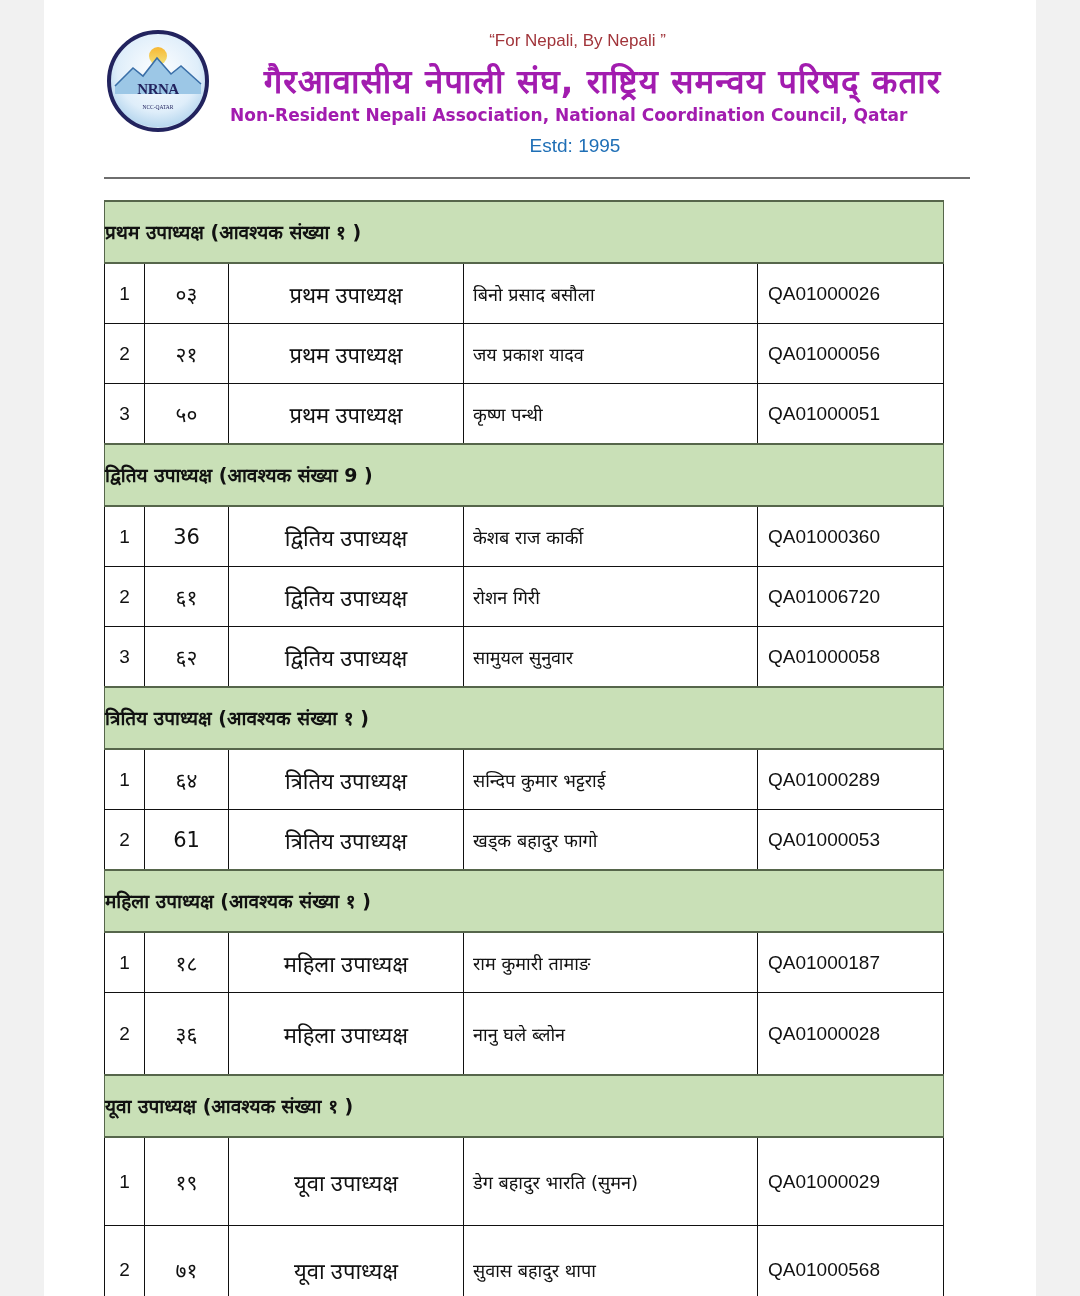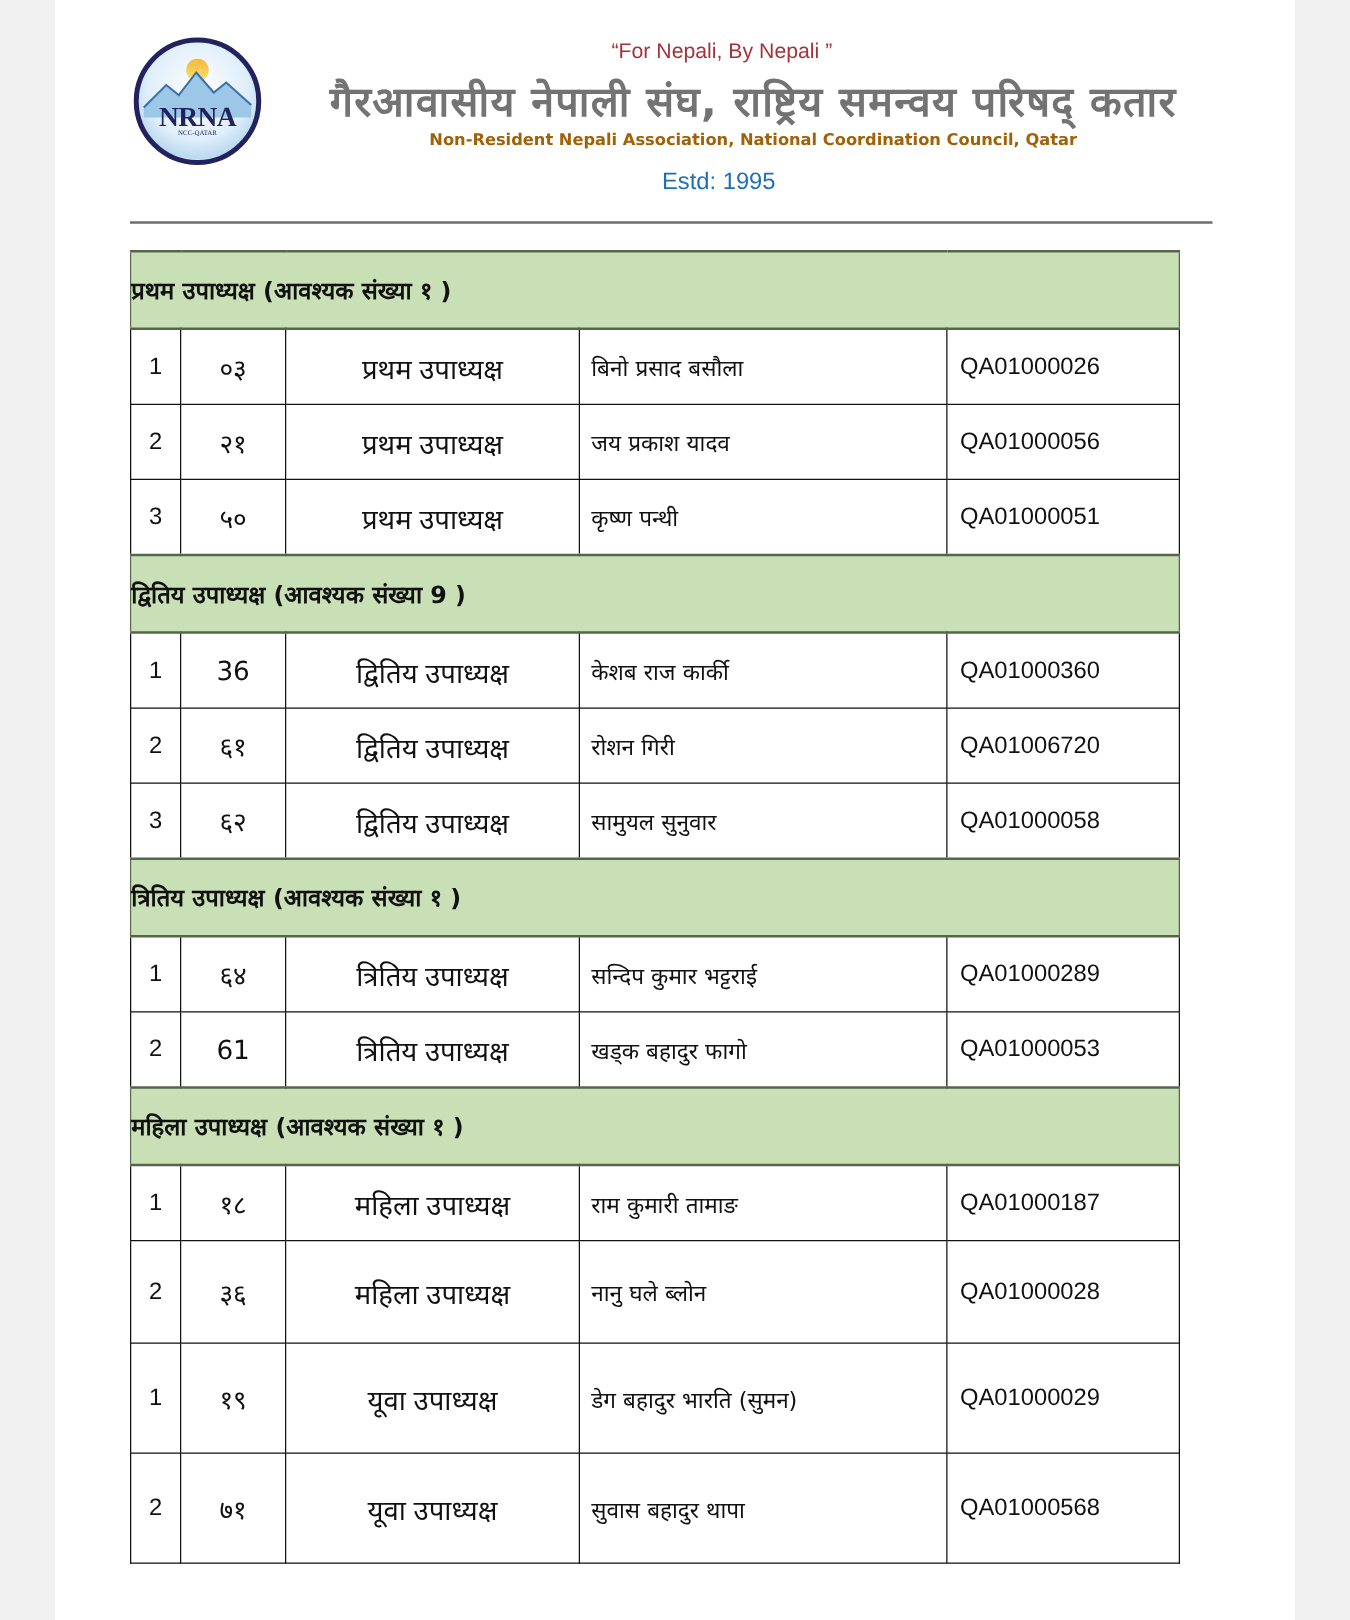--- a/index.html
+++ b/index.html
@@ -19,35 +19,35 @@
     background: radial-gradient(circle at 50% 40%, #ffffff 0%, #dfeefa 55%, #b9d8ef 75%, #ffffff 78%);
     border: 4px solid #22235e;
     box-sizing: border-box;
     overflow: hidden;
   }
   .logo svg { position: absolute; left: 0; top: 0; }
   .logo-text {
     position: absolute; left: 0; width: 100%; text-align: center;
     font-family: "Liberation Serif", "DejaVu Serif", serif; color: #22235e;
   }
-  .logo-main { top: 47px; font-size: 22px; font-weight: bold; letter-spacing: -0.5px; }
+  .logo-main { top: 47px; font-size: 15px; font-weight: bold; letter-spacing: -0.5px; }
   .logo-sub { top: 70px; font-size: 5.5px; }
   .tagline {
     position: absolute; left: 0; width: 992px; top: 31px; text-align: center;
     color: #a1343a; font-size: 17px;
     font-family: "Liberation Sans", sans-serif; padding-left: 75px; box-sizing: border-box;
   }
   .org-np {
     position: absolute; left: 186px; top: 58px; width: 745px; text-align: center;
-    color: #737373; font-size: 33px; font-weight: bold; letter-spacing: 1px;
+    color: #a21caf; font-size: 33px; font-weight: bold; letter-spacing: 1px;
     font-family: "DejaVu Sans", sans-serif;
   }
   .org-en {
-    position: absolute; left: 186px; top: 105px; width: 745px; text-align: center;
-    color: #a16207; font-size: 13px; font-weight: bold;
+    position: absolute; left: 186px; top: 105px; width: 745px; 
+    color: #a21caf; font-size: 17px; font-weight: bold;
     font-family: "DejaVu Sans", sans-serif;
   }
   .estd {
     position: absolute; left: 186px; top: 135px; width: 690px; text-align: center;
     color: #1f6fb6; font-size: 19px;
     font-family: "Liberation Sans", sans-serif;
   }
   .rule {
     position: absolute; left: 60px; top: 177px; width: 866px; height: 0;
     border-top: 2px solid #6e6e6e;
@@ -188,20 +188,23 @@
           <td class="c-name">राम कुमारी तामाङ</td>
           <td class="c-id">QA01000187</td>
         </tr>
         <tr class="data-row tall">
           <td class="c-serial">2</td>
           <td class="c-num">३६</td>
           <td class="c-post">महिला उपाध्यक्ष</td>
           <td class="c-name">नानु घले ब्लोन</td>
           <td class="c-id">QA01000028</td>
         </tr>
+        <tr class="section-row">
+          <td colspan="5">यूवा उपाध्यक्ष (आवश्यक संख्या १ )</td>
+        </tr>
         <tr class="data-row xtall">
           <td class="c-serial">1</td>
           <td class="c-num">१९</td>
           <td class="c-post">यूवा उपाध्यक्ष</td>
           <td class="c-name">डेग बहादुर भारति (सुमन)</td>
           <td class="c-id">QA01000029</td>
         </tr>
         <tr class="data-row xtall">
           <td class="c-serial">2</td>
           <td class="c-num">७१</td>

